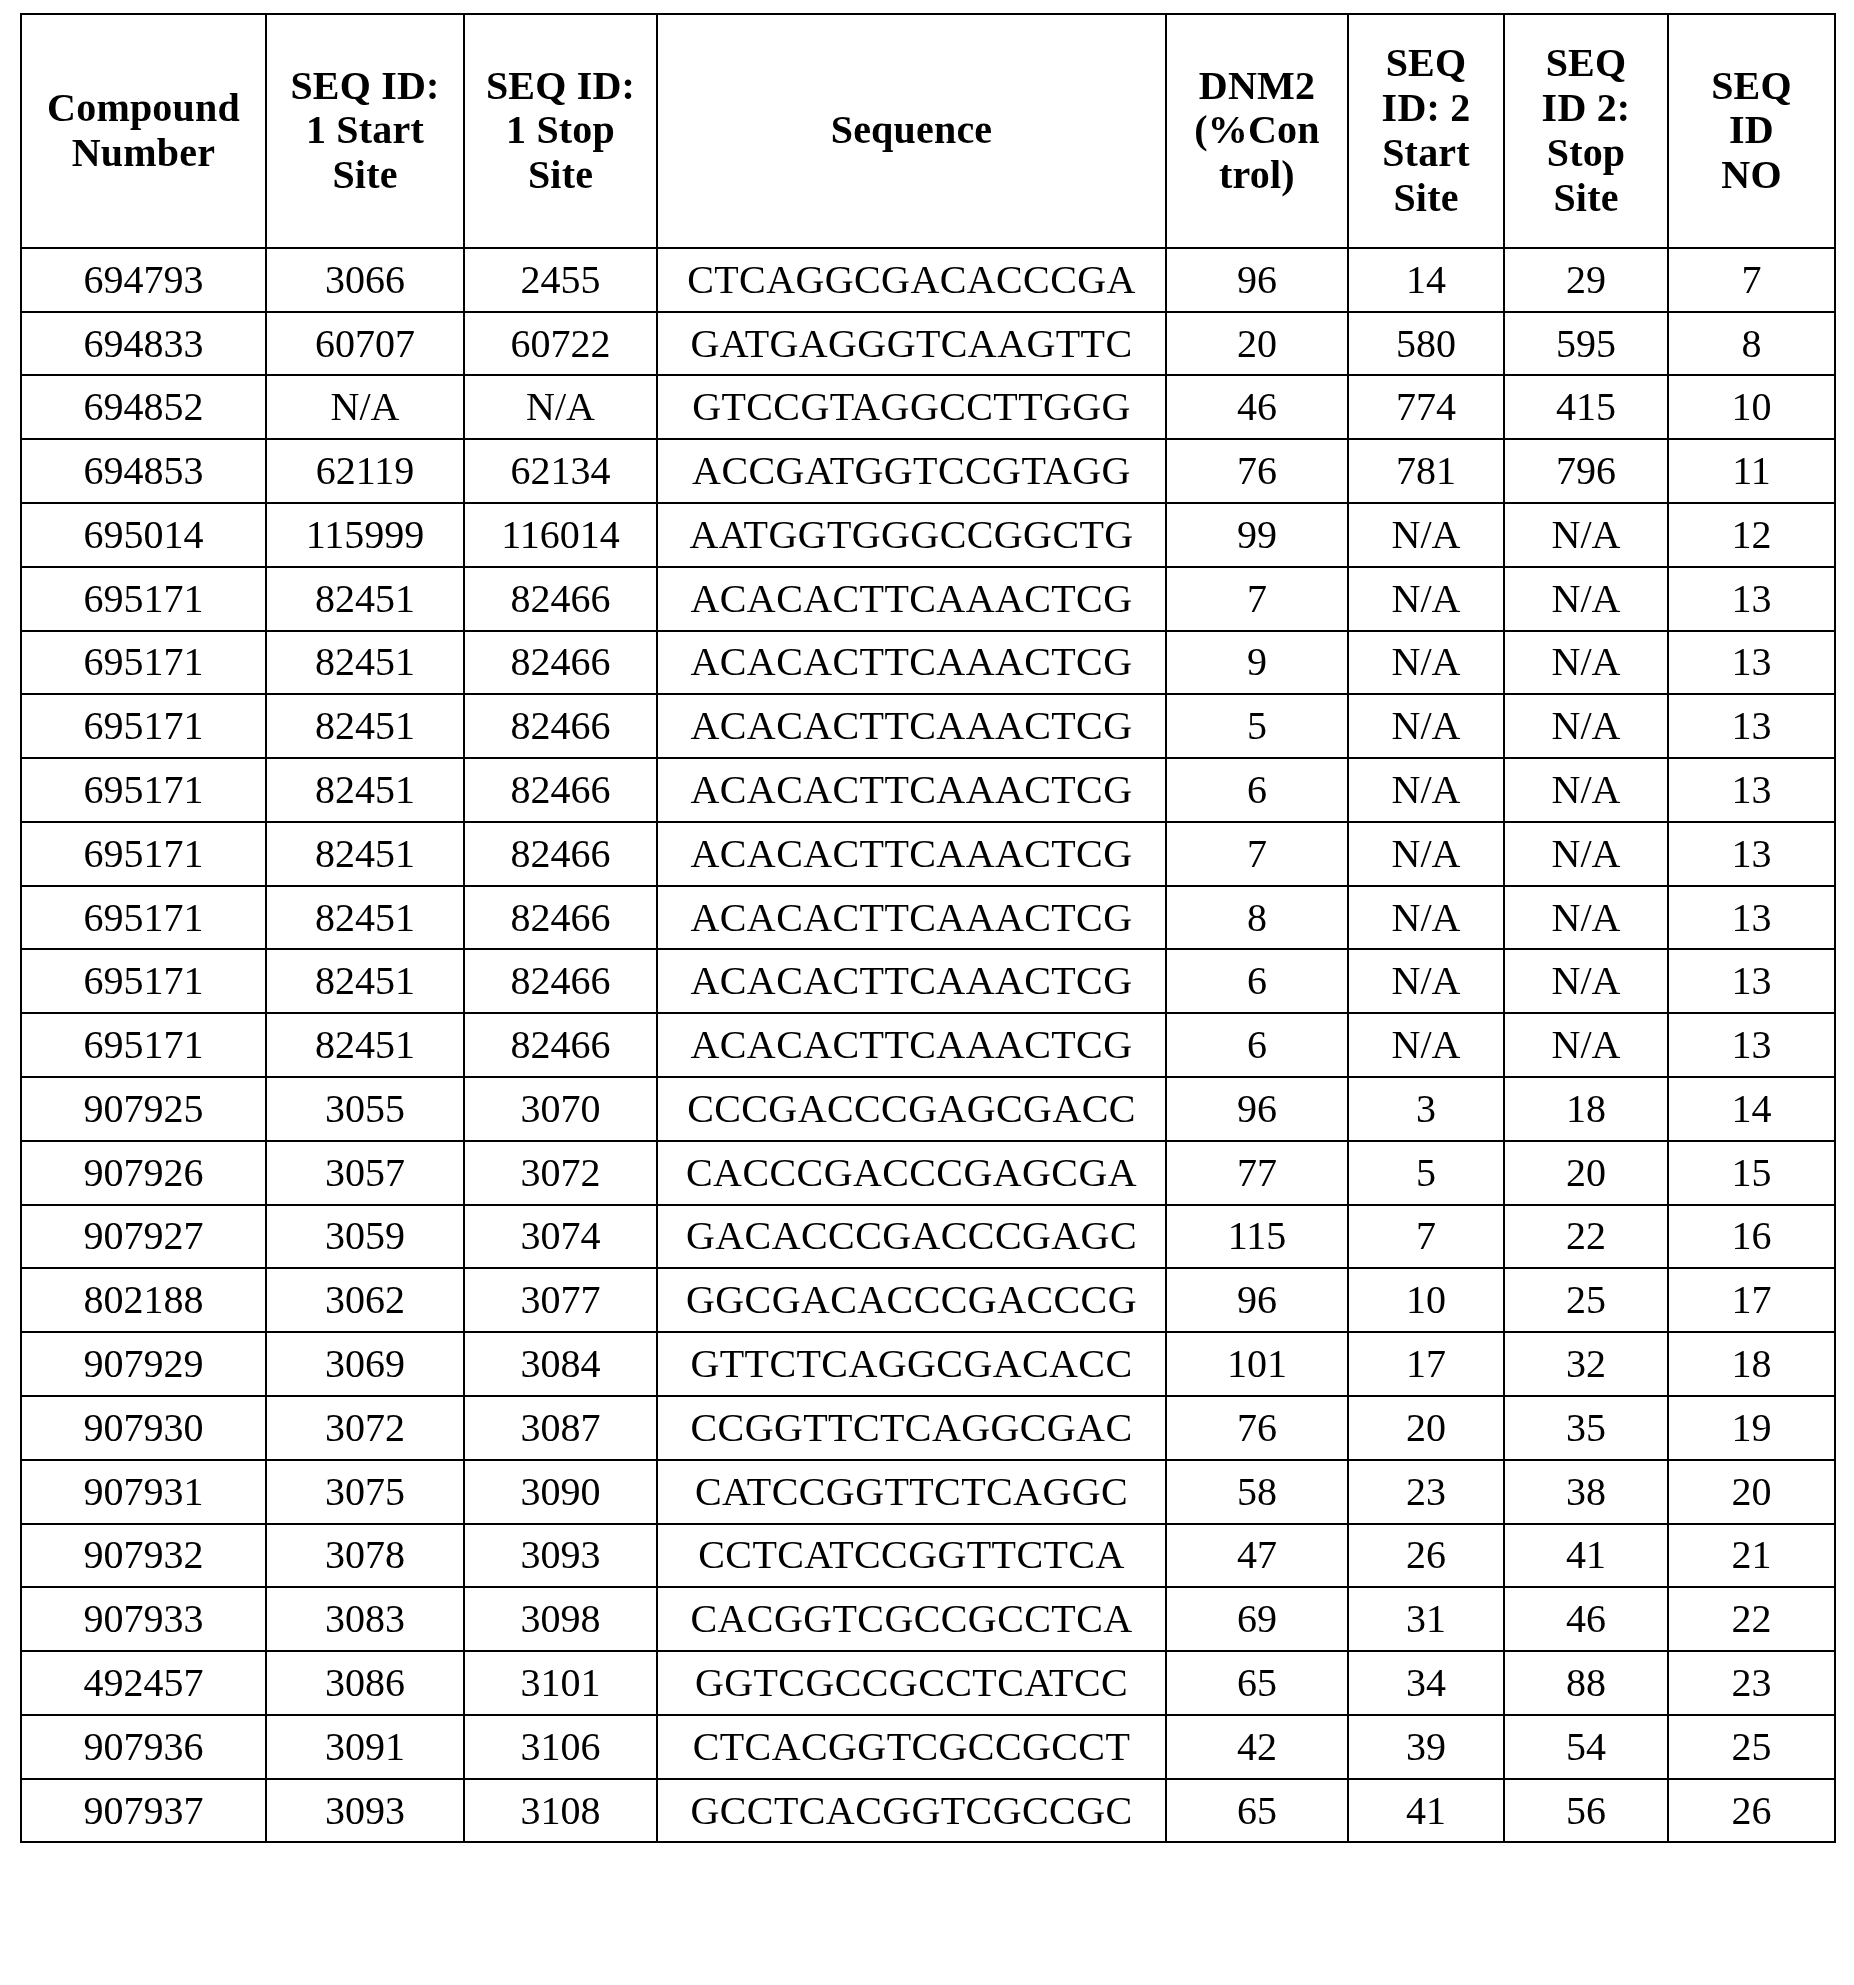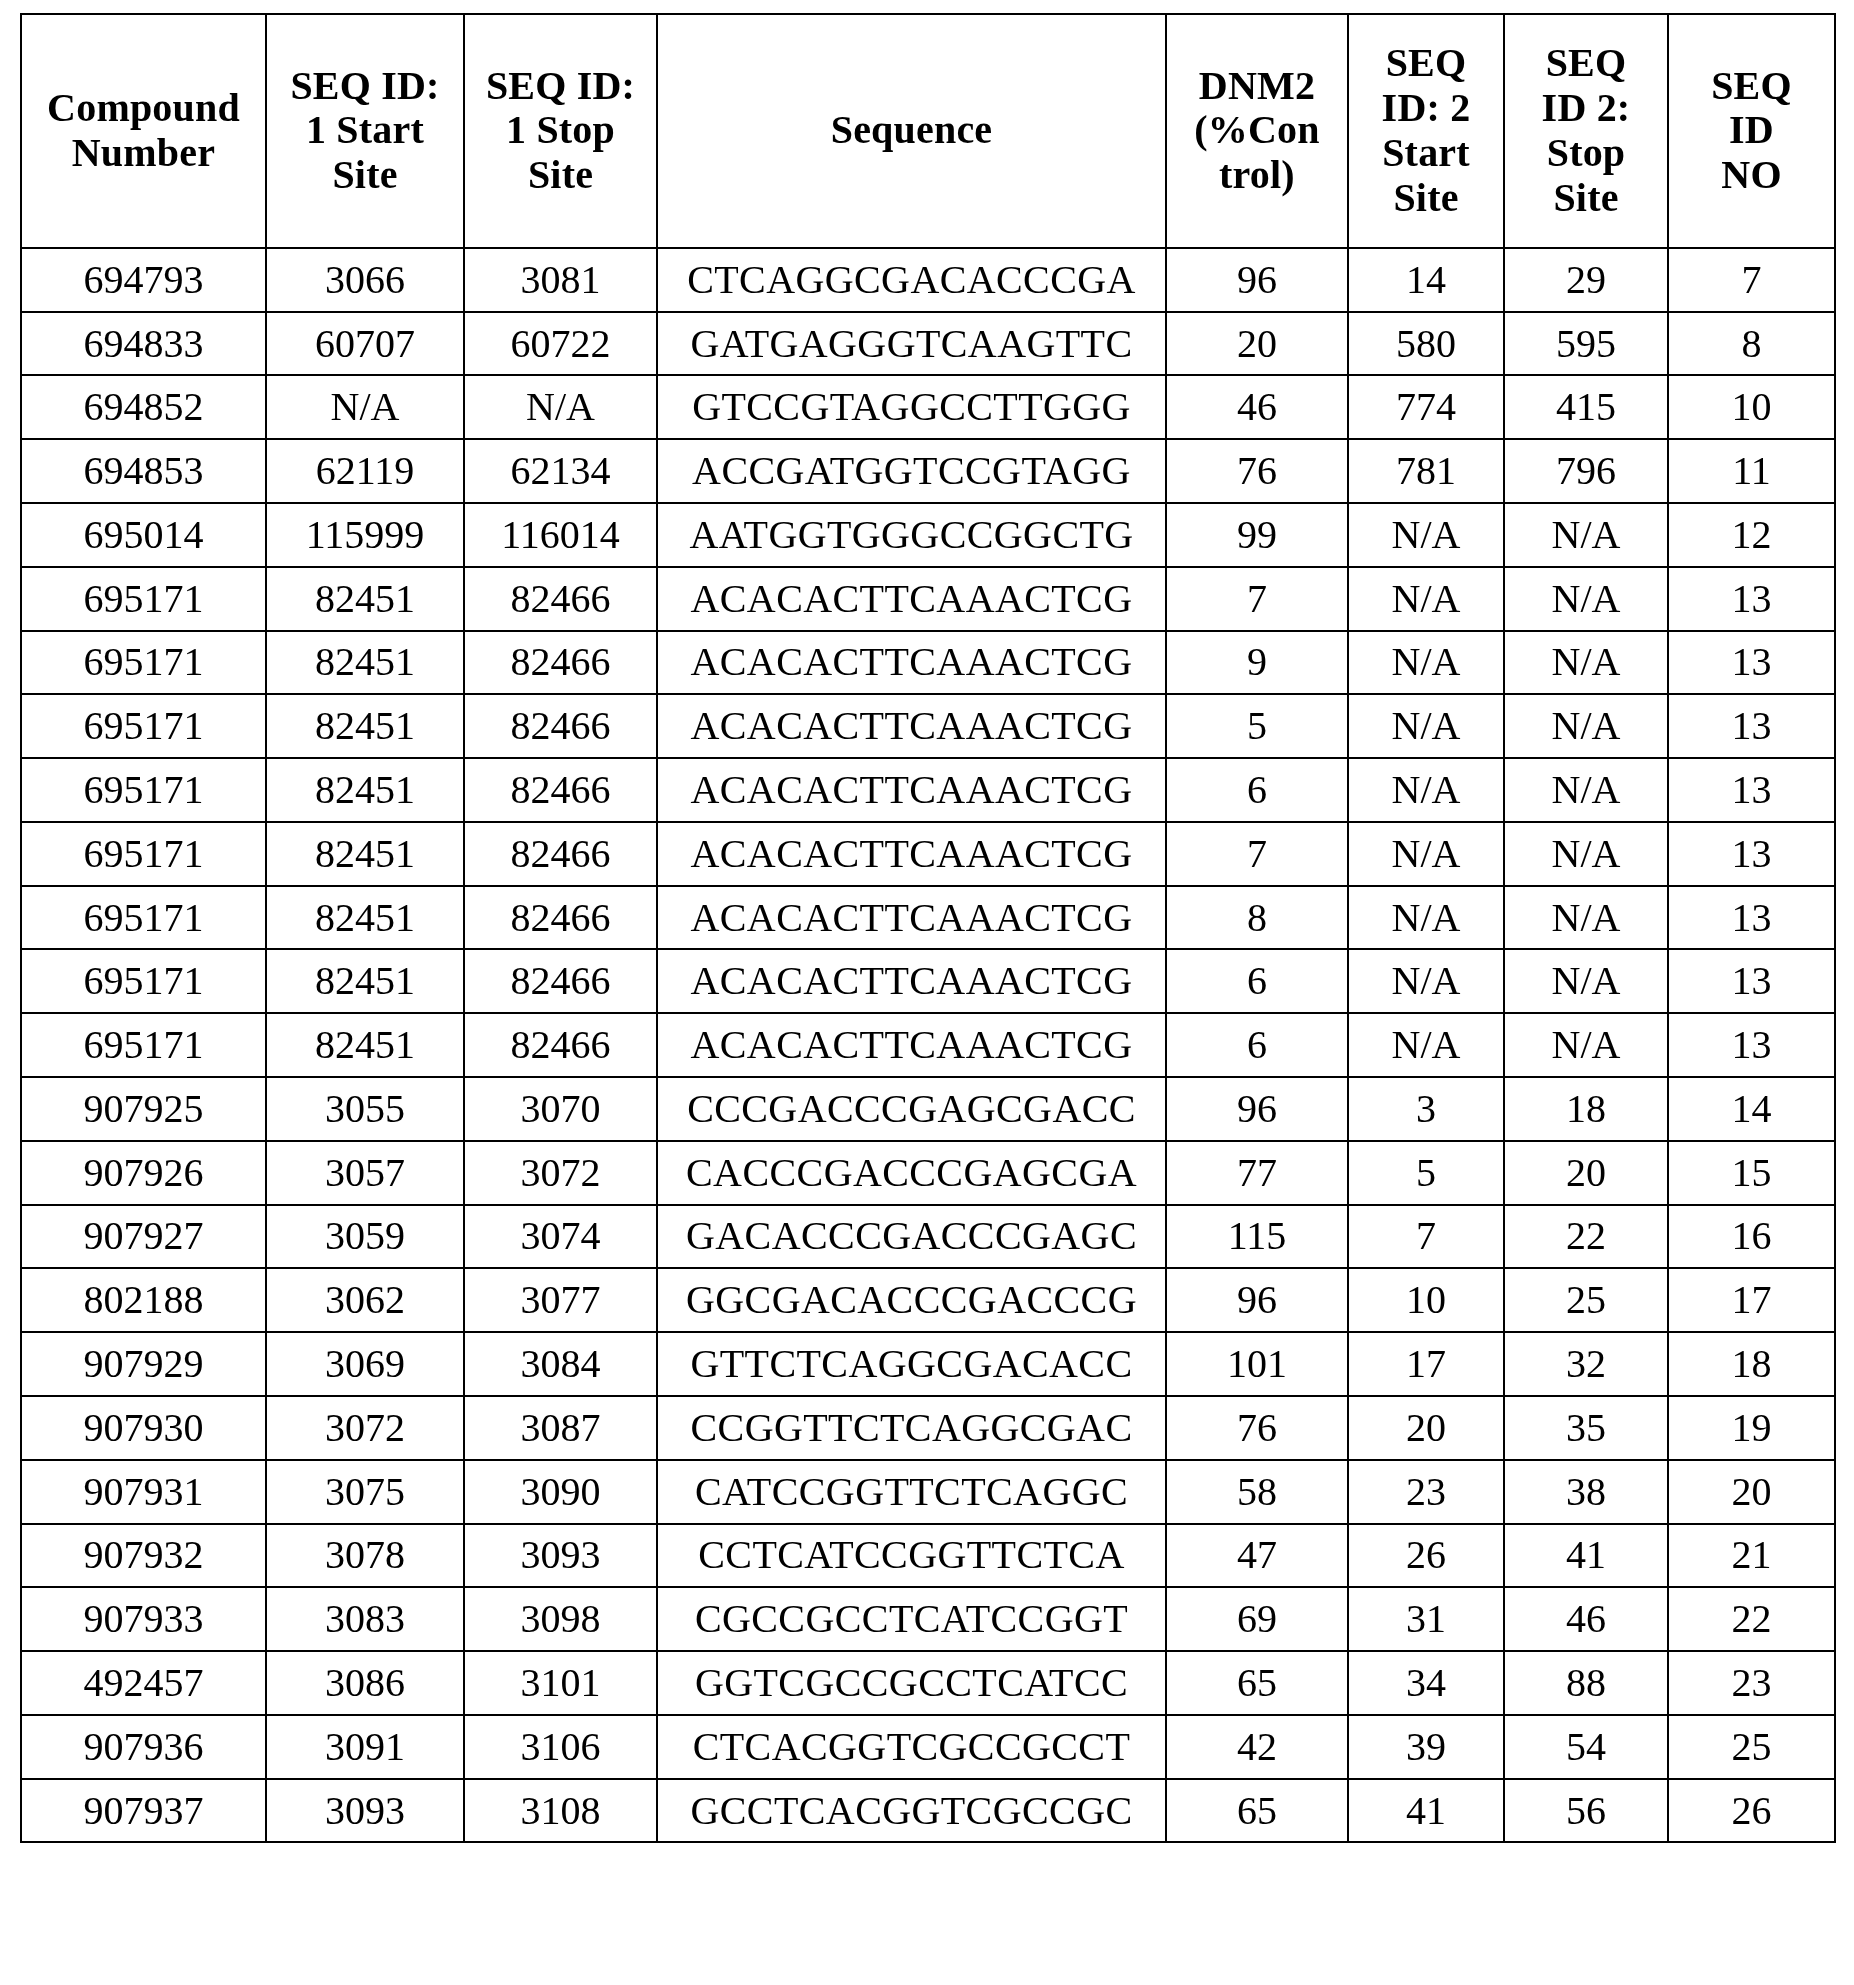--- a/index.html
+++ b/index.html
@@ -121,21 +121,21 @@
             <span class="hdr-line">SEQ</span>
             <span class="hdr-line">ID</span>
             <span class="hdr-line">NO</span>
           </th>
         </tr>
     </thead>
     <tbody>
         <tr>
           <td>694793</td>
           <td>3066</td>
-          <td>3081</td>
+          <td>2455</td>
           <td class="seq-cell">CTCAGGCGACACCCGA</td>
           <td>96</td>
           <td>14</td>
           <td>29</td>
           <td>7</td>
         </tr>
         <tr>
           <td>694833</td>
           <td>60707</td>
           <td>60722</td>
@@ -332,21 +332,21 @@
           <td class="seq-cell">CCTCATCCGGTTCTCA</td>
           <td>47</td>
           <td>26</td>
           <td>41</td>
           <td>21</td>
         </tr>
         <tr>
           <td>907933</td>
           <td>3083</td>
           <td>3098</td>
-          <td class="seq-cell">CGCCGCCTCATCCGGT</td>
+          <td class="seq-cell">CACGGTCGCCGCCTCA</td>
           <td>69</td>
           <td>31</td>
           <td>46</td>
           <td>22</td>
         </tr>
         <tr>
           <td>492457</td>
           <td>3086</td>
           <td>3101</td>
           <td class="seq-cell">GGTCGCCGCCTCATCC</td>

